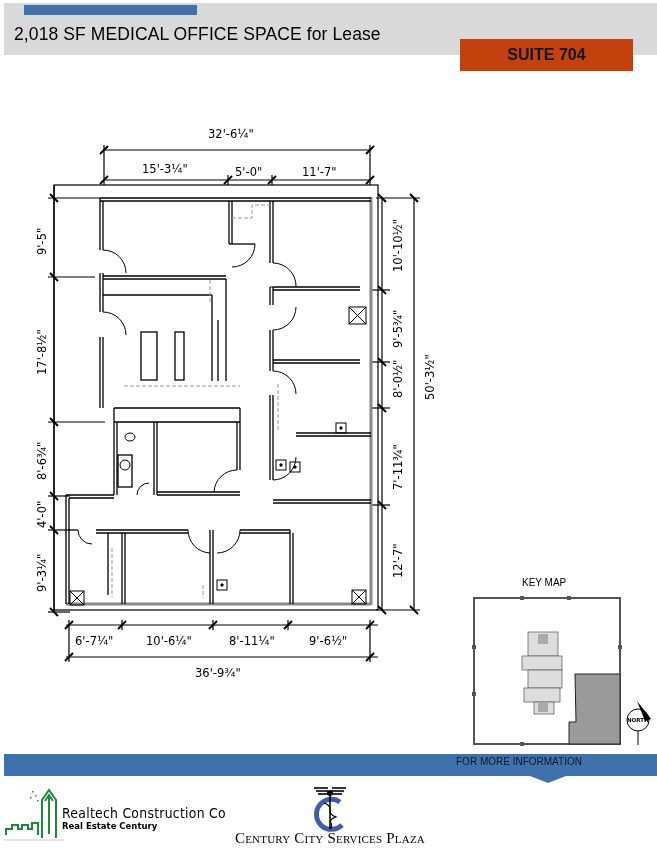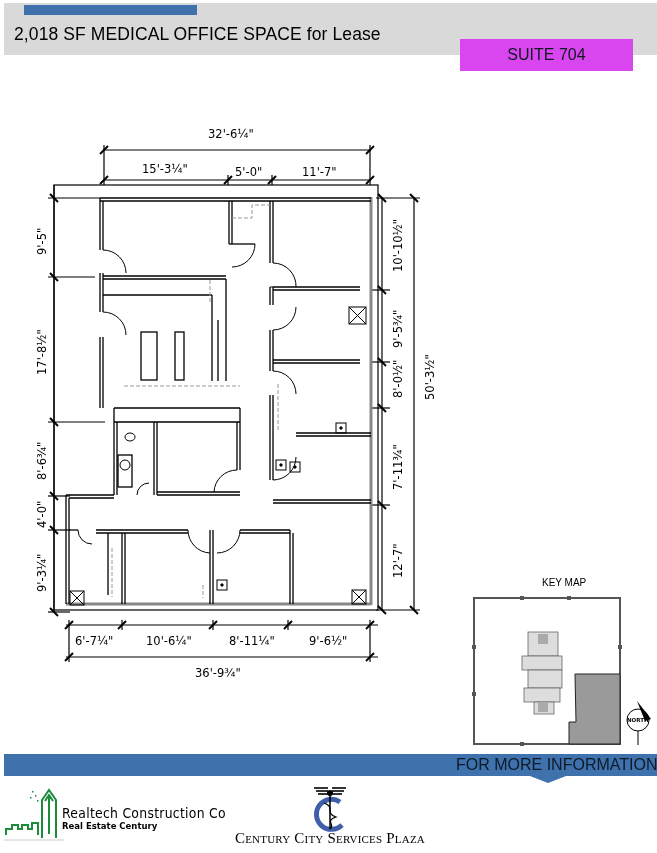--- a/index.html
+++ b/index.html
@@ -2,30 +2,30 @@
 <html><head>
 <meta charset="utf-8">
 <style>
   * { box-sizing: border-box; margin: 0; padding: 0; }
   html, body { width: 657px; height: 853px; background: #ffffff; overflow: hidden; }
   body { position: relative; font-family: "Liberation Sans", sans-serif; color: #000; }
 
   .header-band { position: absolute; left: 4px; top: 3px; width: 653px; height: 52px; background: #d9d9d9; }
   .header-accent { position: absolute; left: 24px; top: 5px; width: 173px; height: 10px; background: #3f72ac; }
   .page-title { position: absolute; left: 14px; top: 24px; font-size: 17.5px; font-weight: normal; letter-spacing: 0.1px; white-space: nowrap; }
-  .suite-badge { position: absolute; left: 460px; top: 39px; width: 173px; height: 32px; background: #d946ef; color: #101820; font-size: 16px; display: flex; align-items: center; justify-content: center; }
+  .suite-badge { position: absolute; left: 460px; top: 39px; width: 173px; height: 32px; background: #c2410c; color: #101820; font-size: 16px; display: flex; align-items: center; justify-content: center; font-weight: bold; }
 
   .plan { position: absolute; left: 0; top: 100px; width: 460px; height: 600px; }
   .dim { font-family: "DejaVu Sans", sans-serif; font-size: 11.5px; fill: #000; }
 
-  .keymap-label { position: absolute; left: 522px; top: 577px; font-size: 10px; white-space: nowrap; margin-left: 20px; }
+  .keymap-label { position: absolute; left: 522px; top: 577px; font-size: 10px; white-space: nowrap; }
   .keymap { position: absolute; left: 460px; top: 590px; width: 197px; height: 160px; }
 
   .info-band { position: absolute; left: 4px; top: 754px; width: 653px; height: 22px; background: #3f72ac; }
-  .info-label { position: absolute; left: 456px; top: 756px; font-size: 16px; color: #0d1a2a; white-space: nowrap; }
+  .info-label { position: absolute; left: 456px; top: 756px; font-size: 10px; color: #0d1a2a; white-space: nowrap; }
   .info-notch { position: absolute; left: 530px; top: 776px; width: 0; height: 0; border-left: 18px solid transparent; border-right: 18px solid transparent; border-top: 7px solid #3f72ac; }
 
   .realtech { position: absolute; left: 4px; top: 784px; width: 225px; height: 62px; }
   .realtech-name { position: absolute; left: 62px; top: 805px; font-family: "DejaVu Sans", sans-serif; font-size: 13.5px; letter-spacing: 0.3px; white-space: nowrap; transform: scaleX(0.92); transform-origin: left; }
   .realtech-sub { position: absolute; left: 62px; top: 821px; font-family: "DejaVu Sans", sans-serif; font-size: 8.5px; font-weight: bold; white-space: nowrap; }
 
   .ccmp-logo { position: absolute; left: 300px; top: 785px; width: 60px; height: 48px; }
   .ccmp-name { position: absolute; left: 235px; top: 830px; font-family: "Liberation Serif", serif; font-size: 15px; font-variant: small-caps; letter-spacing: 0.2px; white-space: nowrap; }
 
   .contact { position: absolute; left: 470px; top: 788px; width: 150px; text-align: center; }

